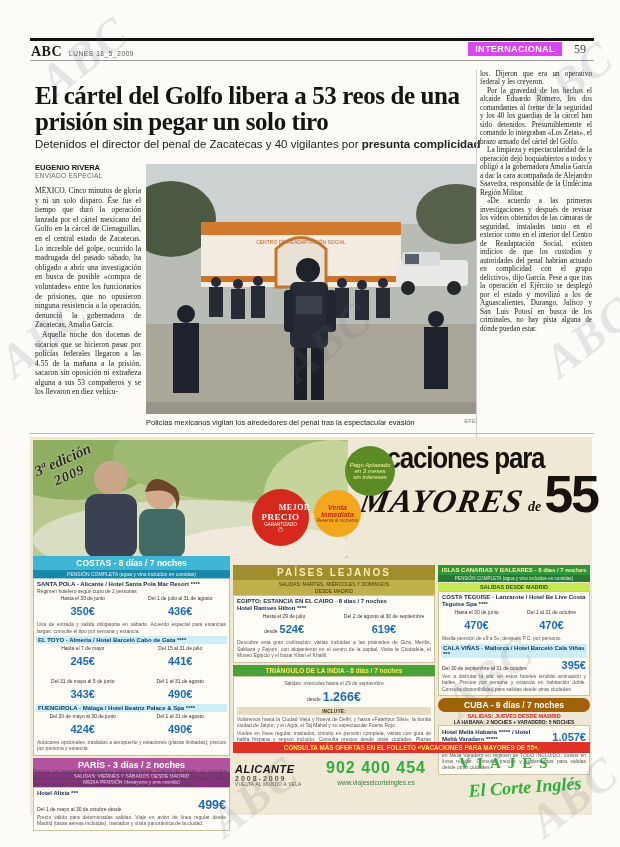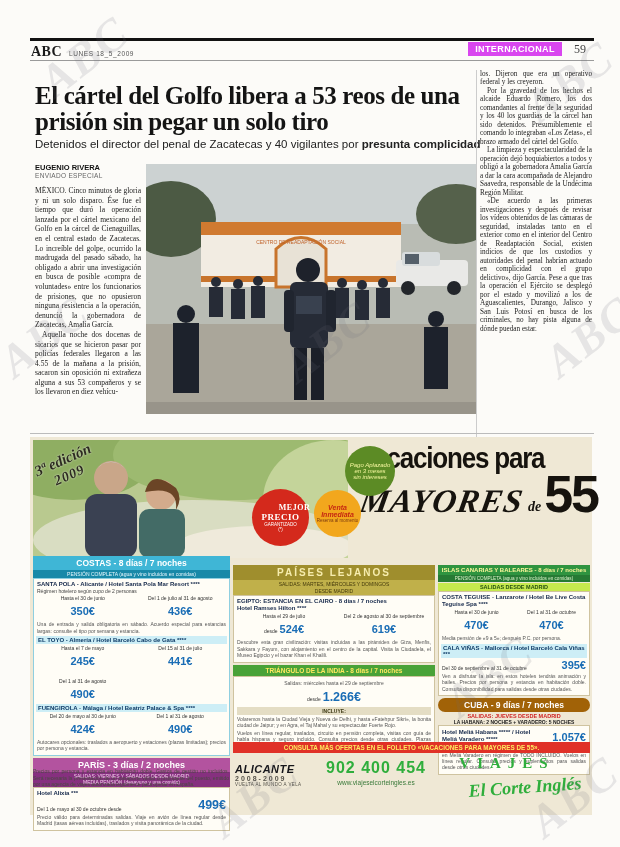--- a/index.html
+++ b/index.html
@@ -195,20 +195,24 @@
         <rect x="144" y="118" width="38" height="66" rx="6" fill="#262b36"></rect>
         <rect x="138" y="126" width="10" height="42" rx="4" fill="#20252f"></rect>
         <rect x="180" y="126" width="10" height="42" rx="4" fill="#20252f"></rect>
         <rect x="148" y="184" width="13" height="52" fill="#1b1f28"></rect>
         <rect x="165" y="184" width="13" height="52" fill="#1b1f28"></rect>
         <rect x="150" y="132" width="26" height="18" fill="#39414f"></rect>
       </g>
       <rect x="0" y="238" width="330" height="12" fill="#98948a"></rect>
     </svg>
   </div>
+  <div class="caption">
+    <span>Policías mexicanos vigilan los alrededores del penal tras la espectacular evasión</span>
+    <span class="credit">EFE</span>
+  </div>
 
   <div class="vsep"></div>
   <div class="colR">
     <p>los. Dijeron que era un operativo federal y les creyeron.</p>
     <p>Por la gravedad de los hechos el alcaide Eduardo Romero, los dos comandantes al frente de la seguridad y los 40 los guardias de la cárcel han sido detenidos. Presumiblemente el comando lo integraban «Los Zetas», el brazo armado del cártel del Golfo.</p>
     <p>La limpieza y espectacularidad de la operación dejó boquiabiertos a todos y obligó a la gobernadora Amalia García a dar la cara acompañada de Alejandro Saavedra, responsable de la Undécima Región Militar.</p>
     <p>«De acuerdo a las primeras investigaciones y después de revisar los vídeos obtenidos de las cámaras de seguridad, instaladas tanto en el exterior como en el interior del Centro de Readaptación Social, existen indicios de que los custodios y autoridades del penal habrían actuado en complicidad con el grupo delictivo», dijo García. Pese a que tras la operación el Ejército se desplegó por el estado y movilizó a los de Aguascalientes, Durango, Jalisco y San Luis Potosí en busca de los criminales, no hay pista alguna de dónde puedan estar.</p>
   </div>
 
   <div class="adrule"></div>
@@ -271,20 +275,21 @@
         <div class="hnote">Régimen hotelero según cupo de 2 personas</div>
         <div class="pgrid">
           <div class="pcell"><span class="plab">Hasta el 30 de junio</span><span class="pval">350€</span></div>
           <div class="pcell"><span class="plab">Del 1 de julio al 31 de agosto</span><span class="pval">436€</span></div>
         </div>
         <div class="fine">Una de entrada y salida obligatoria en sábado. Acuerdo especial para estancias largas: consulte el tipo por semana y estancia.</div>
         <div class="band">EL TOYO - Almería / Hotel Barceló Cabo de Gata ****</div>
         <div class="pgrid">
           <div class="pcell"><span class="plab">Hasta el 7 de mayo</span><span class="pval">245€</span></div>
           <div class="pcell"><span class="plab">Del 15 al 31 de julio</span><span class="pval">441€</span></div>
+          <div class="pcell"><span class="plab">Del 31 de mayo al 5 de junio</span><span class="pval">343€</span></div>
           <div class="pcell"><span class="plab">Del 1 al 31 de agosto</span><span class="pval">490€</span></div>
         </div>
         <div class="band">FUENGIROLA - Málaga / Hotel Beatriz Palace &amp; Spa ****</div>
         <div class="pgrid">
           <div class="pcell"><span class="plab">Del 20 de mayo al 30 de junio</span><span class="pval">424€</span></div>
           <div class="pcell"><span class="plab">Del 1 al 31 de agosto</span><span class="pval">490€</span></div>
         </div>
         <div class="fine">Autocares opcionales: traslados a aeropuerto y estaciones (plazas limitadas); precios por persona y estancia.</div>
       </div>
 

